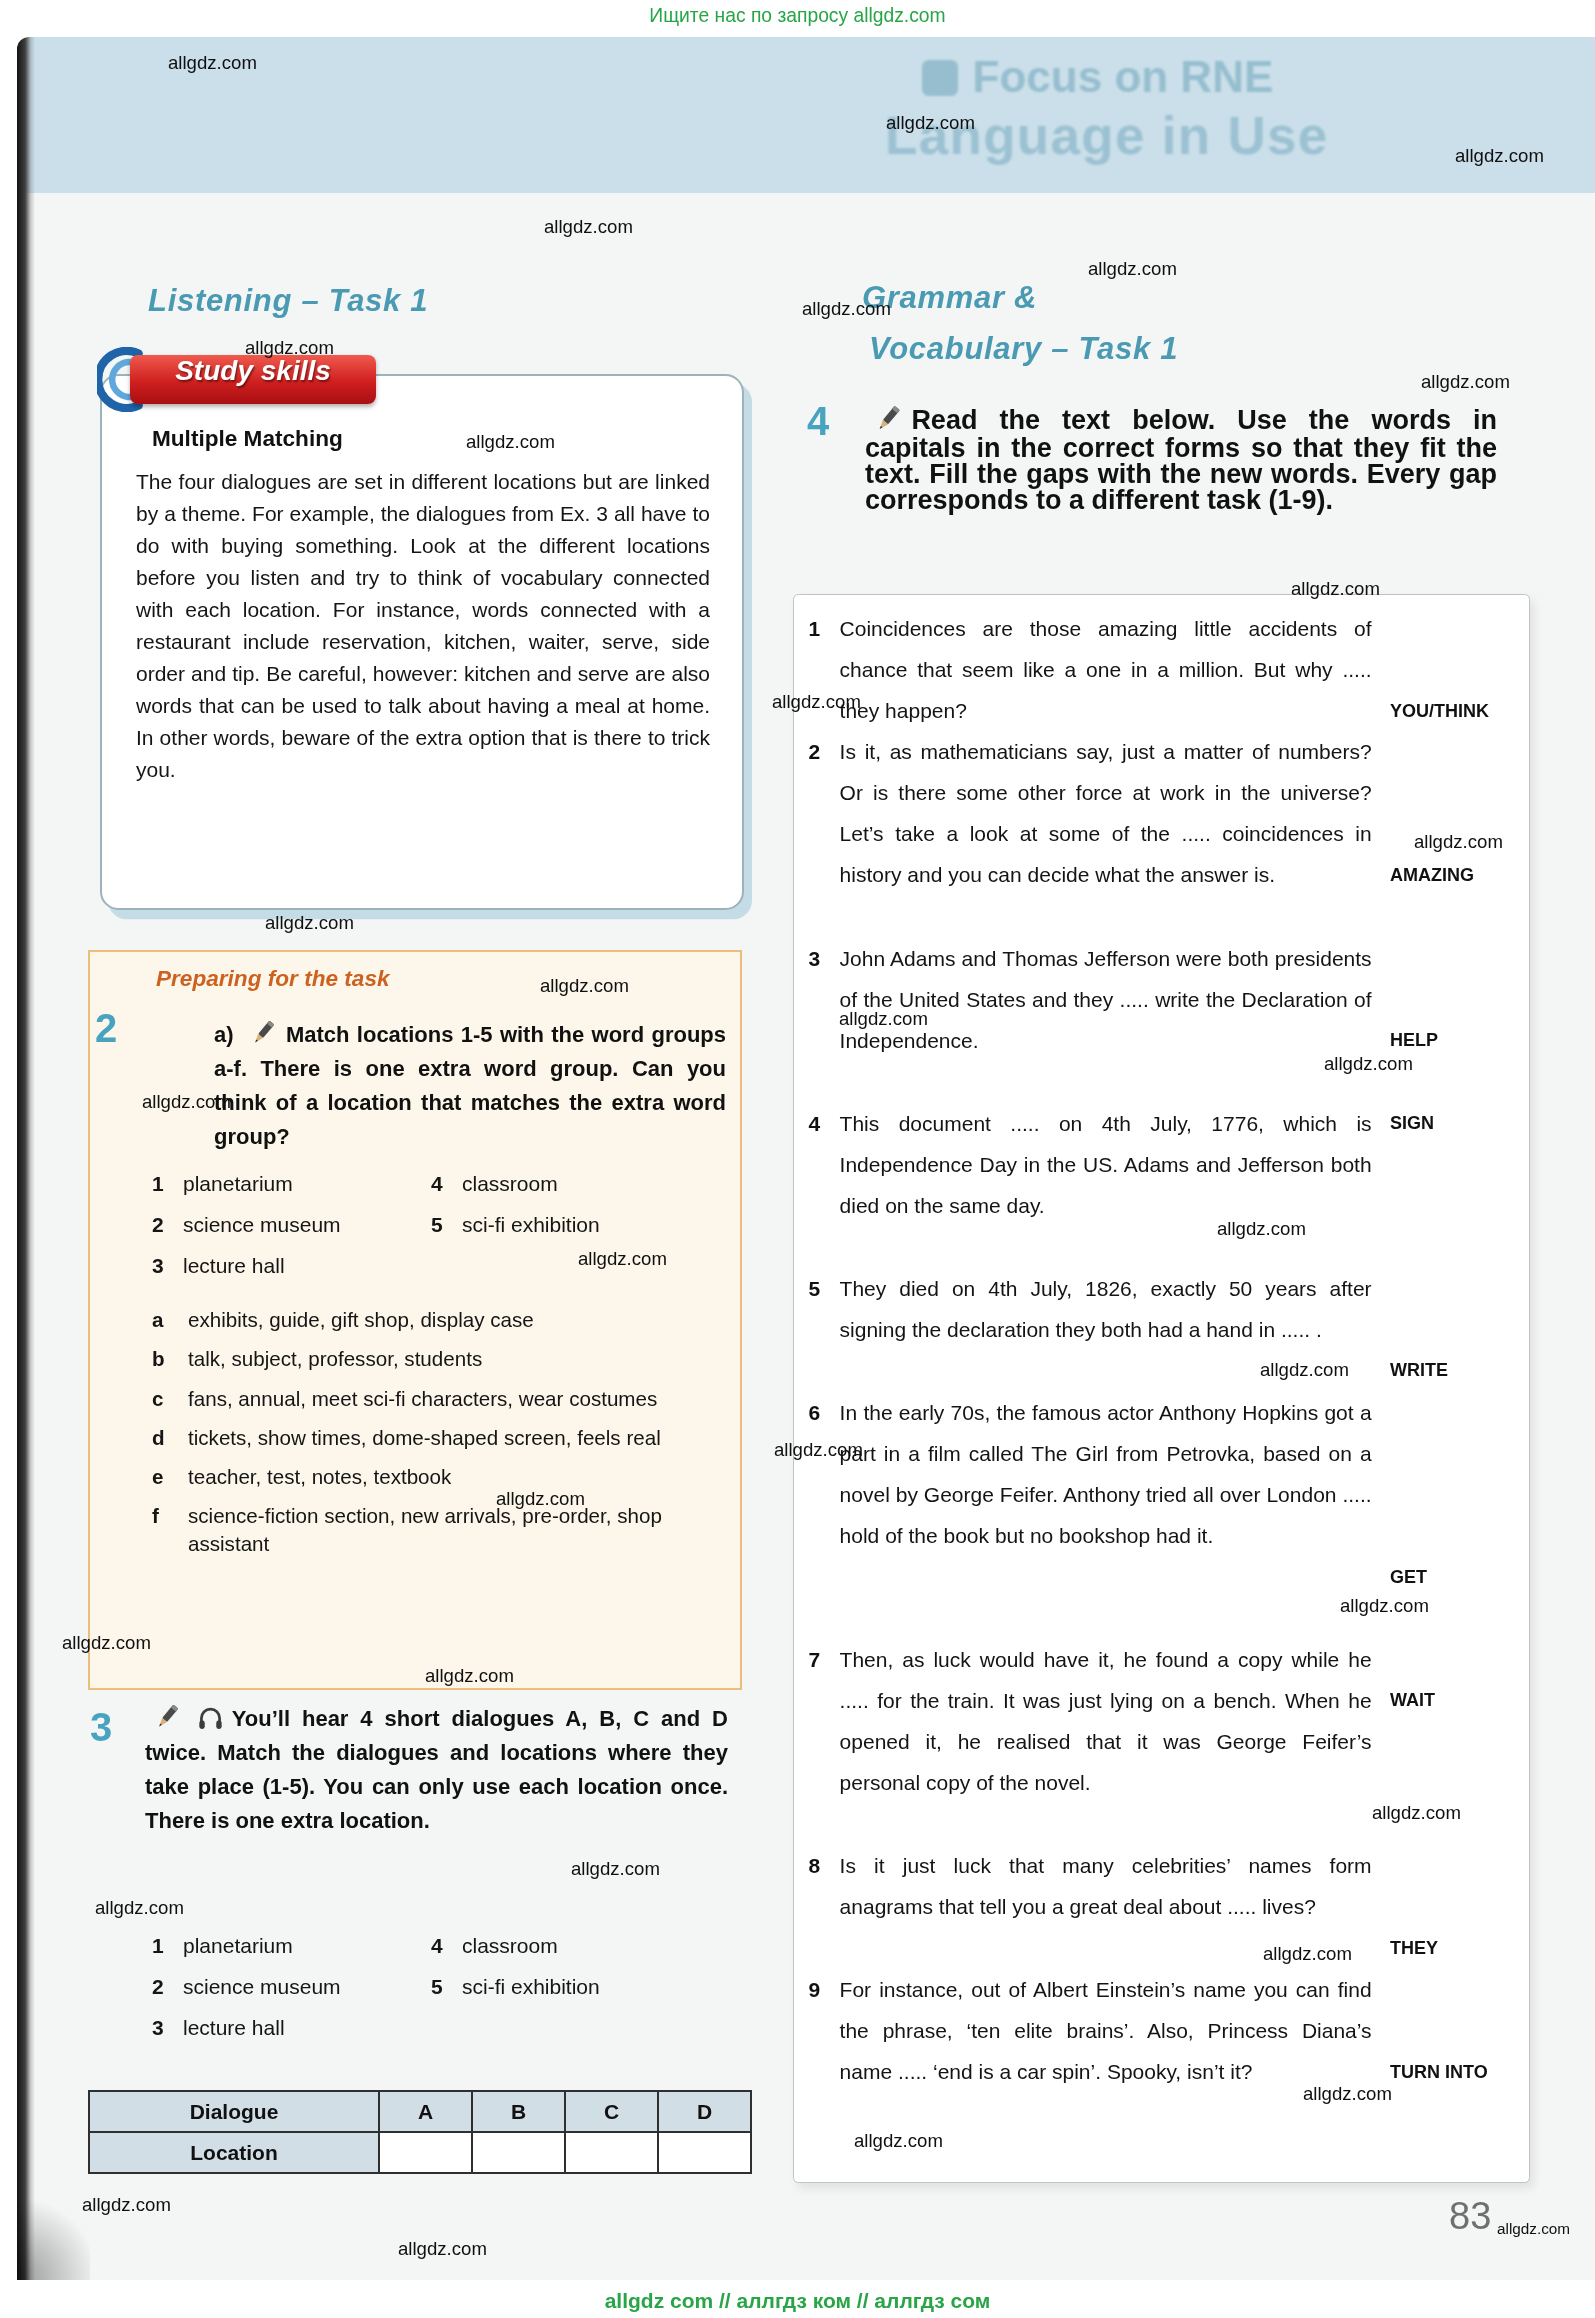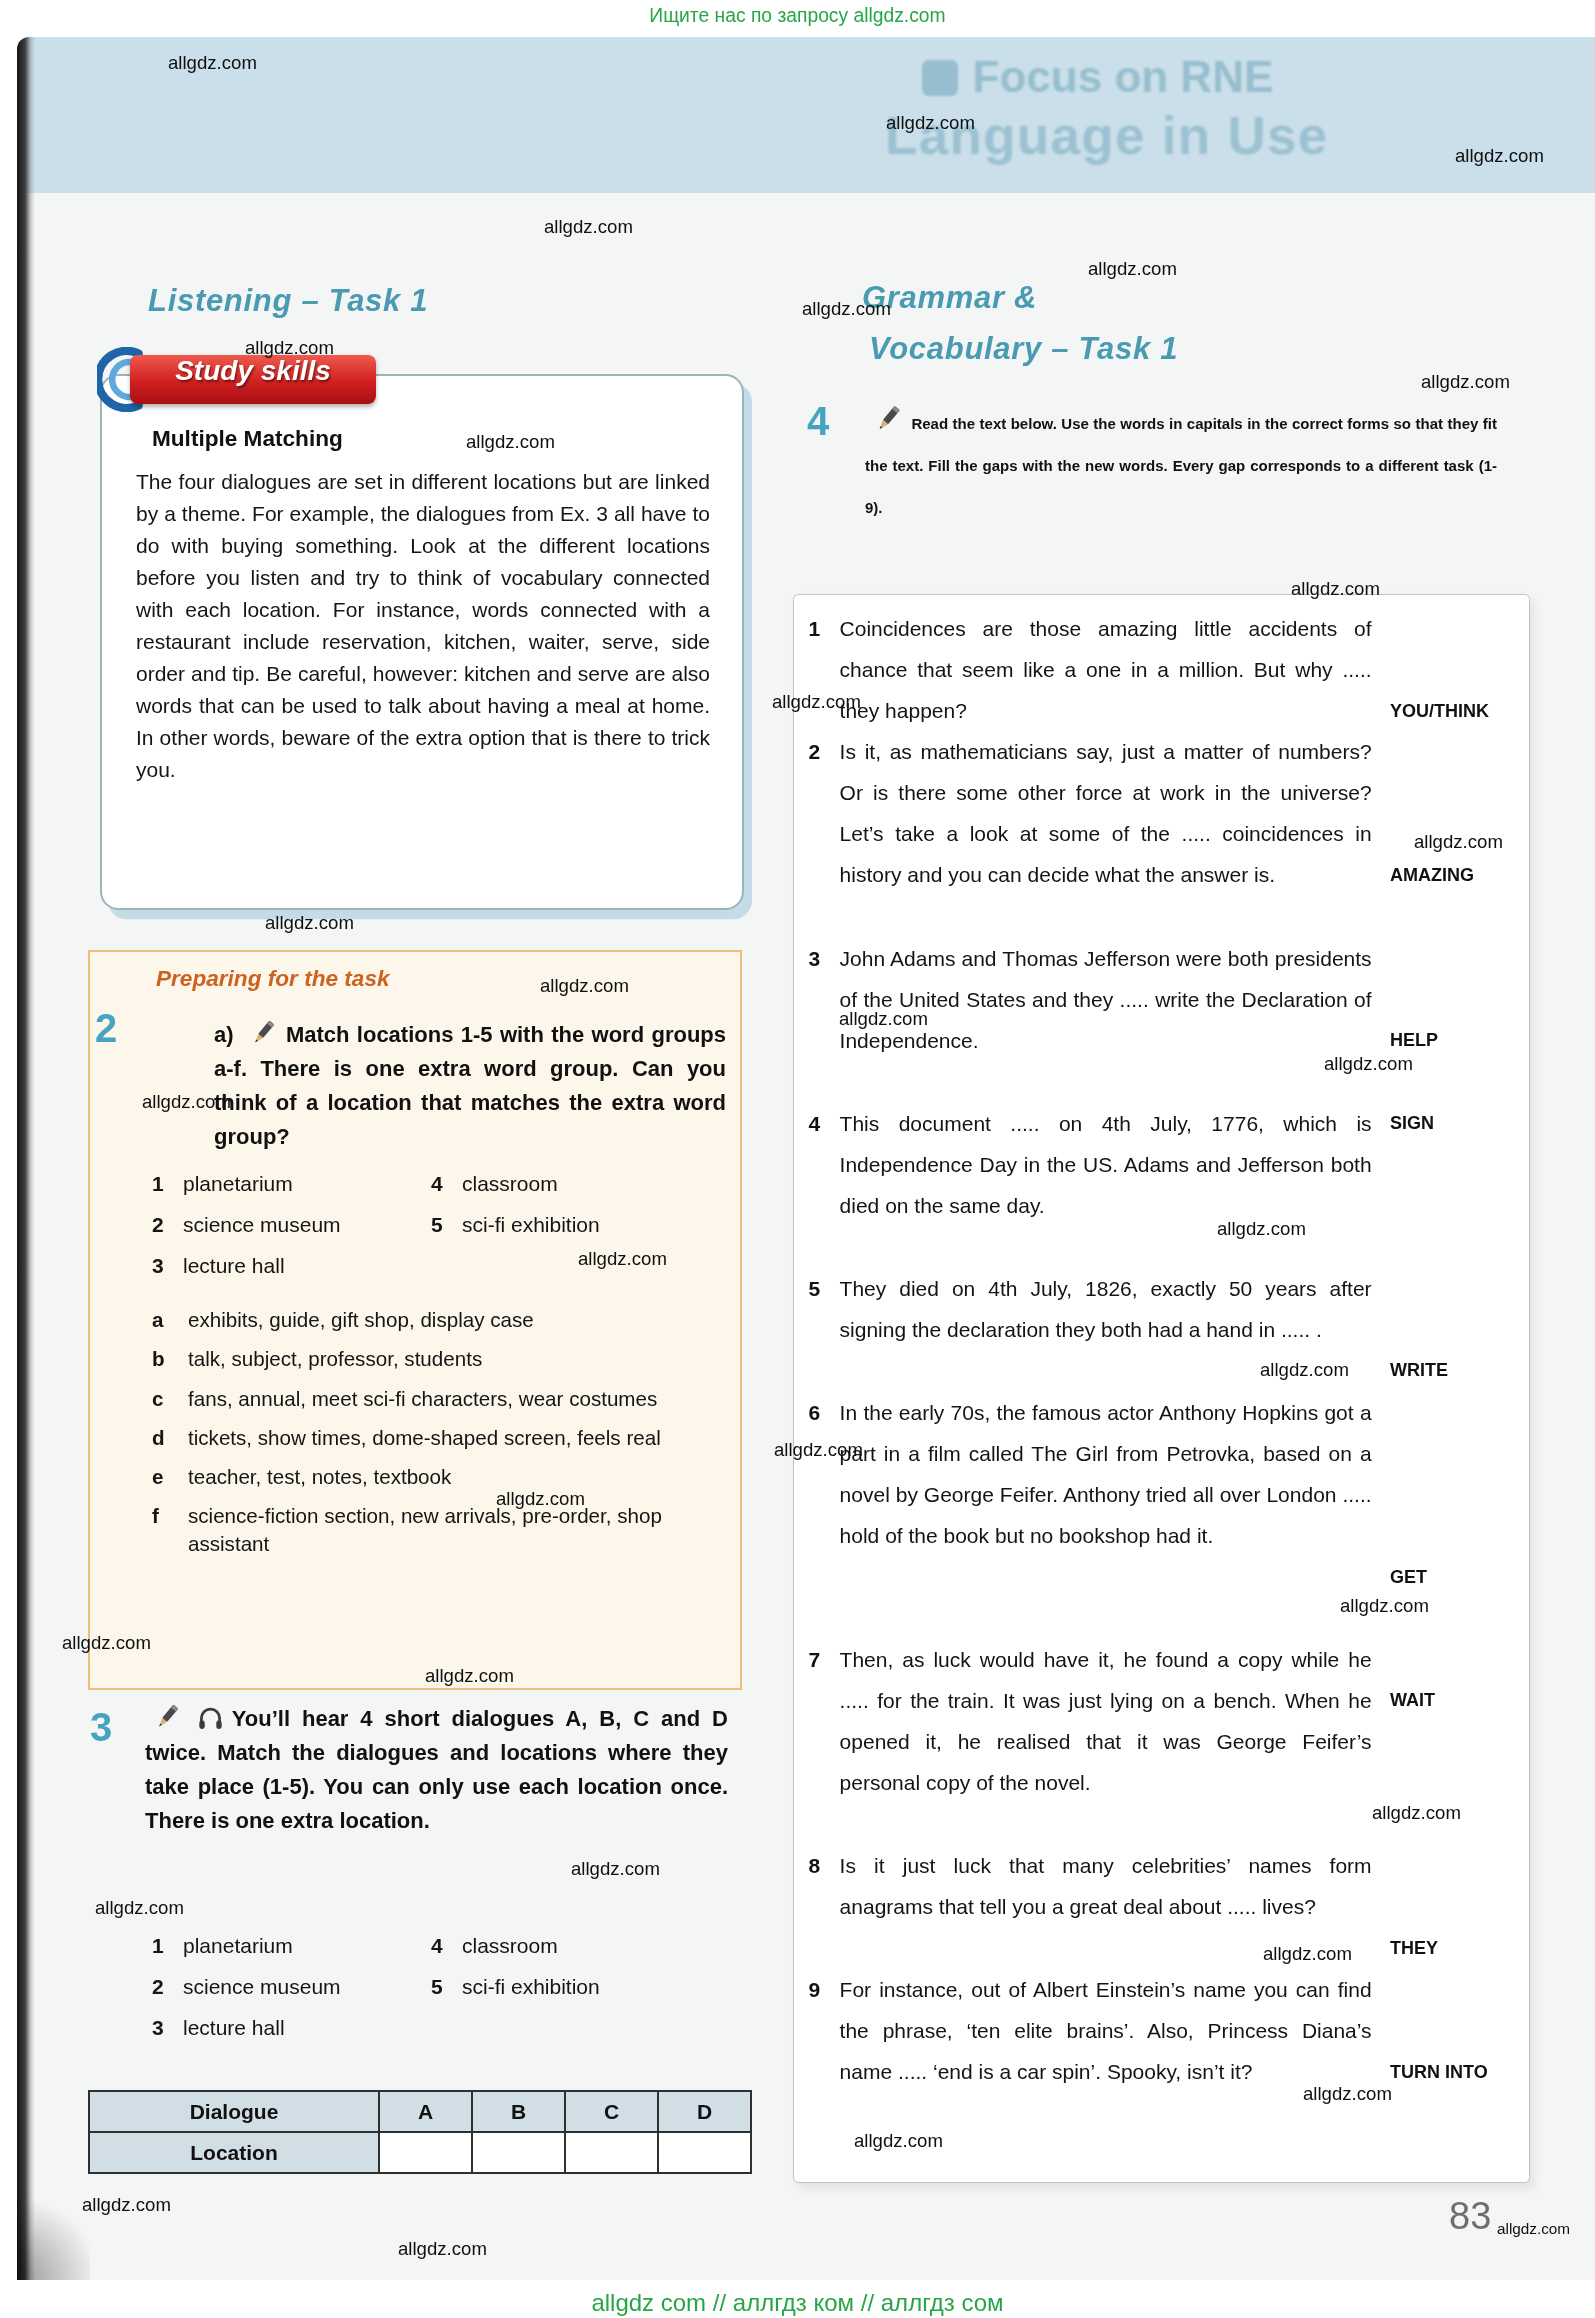--- a/index.html
+++ b/index.html
@@ -7,21 +7,21 @@
 
   
   .scan{position:absolute;left:16.6px;top:37px;width:1579px;height:2243px;background:#f3f6f4;border-top-left-radius:14.6px;}
   .band{position:absolute;left:16.6px;top:37px;width:1579px;height:156px;background:#cadfe9;border-top-left-radius:14.6px;}
   .spine{position:absolute;left:16.6px;top:37px;width:18.6px;height:2243px;border-top-left-radius:12px;
          background:linear-gradient(90deg,#131313 0%,#3f3f3f 45%,rgba(110,110,110,.35) 75%,rgba(140,140,140,0) 100%);}
   .corner{position:absolute;left:16.6px;top:2176px;width:73px;height:104px;
           background:radial-gradient(circle at 0% 100%,rgba(0,0,0,.38),rgba(0,0,0,0) 65%);}
 
   .top-notice{position:absolute;top:5.3px;left:0;width:100%;text-align:center;color:#27a547;font-size:19.3px;}
-  .footer-notice{position:absolute;top:2289px;left:0;width:100%;text-align:center;color:#27a547;font-size:24px;}
+  .footer-notice{position:absolute;top:2289px;left:0;width:100%;text-align:center;color:#27a547;font-size:21px;font-weight:bold;}
 
   .wm{position:absolute;font-size:18.6px;color:#101010;white-space:nowrap;}
   .wm.small{font-size:15.3px;}
 
   .ghost-l1{position:absolute;left:922px;top:52px;font-size:44px;font-weight:bold;
             color:rgba(32,115,150,.30);filter:blur(1px);white-space:nowrap;}
   .ghost-box{display:inline-block;width:36px;height:36px;border-radius:6.7px;background:rgba(32,115,150,.30);
              margin-right:14.6px;vertical-align:-4px;}
   .ghost-l2{position:absolute;left:885px;top:105px;font-size:53px;font-weight:bold;letter-spacing:1.3px;
             color:rgba(32,115,150,.27);filter:blur(1px);white-space:nowrap;}
@@ -228,21 +228,21 @@
       <td class="ce"></td>
       <td class="ce"></td>
     </tr>
   </tbody>
     </table>
 
   <h2 class="sec-head" style="left:862px;top:280px;">Grammar &amp;</h2>
   <h2 class="sec-head" style="left:869px;top:331px;">Vocabulary – Task 1</h2>
 
   <div class="ex-num" style="left:807px;top:399px;">4</div>
-  <div class="instr" style="left:865px;top:402px;width:632px;font-size:15px;line-height:42px;">
+  <div class="instr" style="left:865px;top:402px;width:632px;font-size:27px;line-height:26px;">
     <svg class="icon-inline" width="33" height="33" viewBox="0 0 48 48">
         <g transform="rotate(40 24 24)">
           <rect x="19" y="4" width="10" height="27" rx="2" fill="#4a4a4a"></rect>
           <rect x="19" y="4" width="10" height="6" rx="2" fill="#8a8a8a"></rect>
           <path d="M19 31 L24 44 L29 31 Z" fill="#d8b27c"></path>
           <path d="M22.4 39.5 L24 44 L25.6 39.5 Z" fill="#2b2b2b"></path>
         </g>
       </svg><span>Read the text below. Use the words in capitals in the correct forms so that they fit the text. Fill the gaps with the new words. Every gap corresponds to a different task (1-9).</span>
   </div>
 

